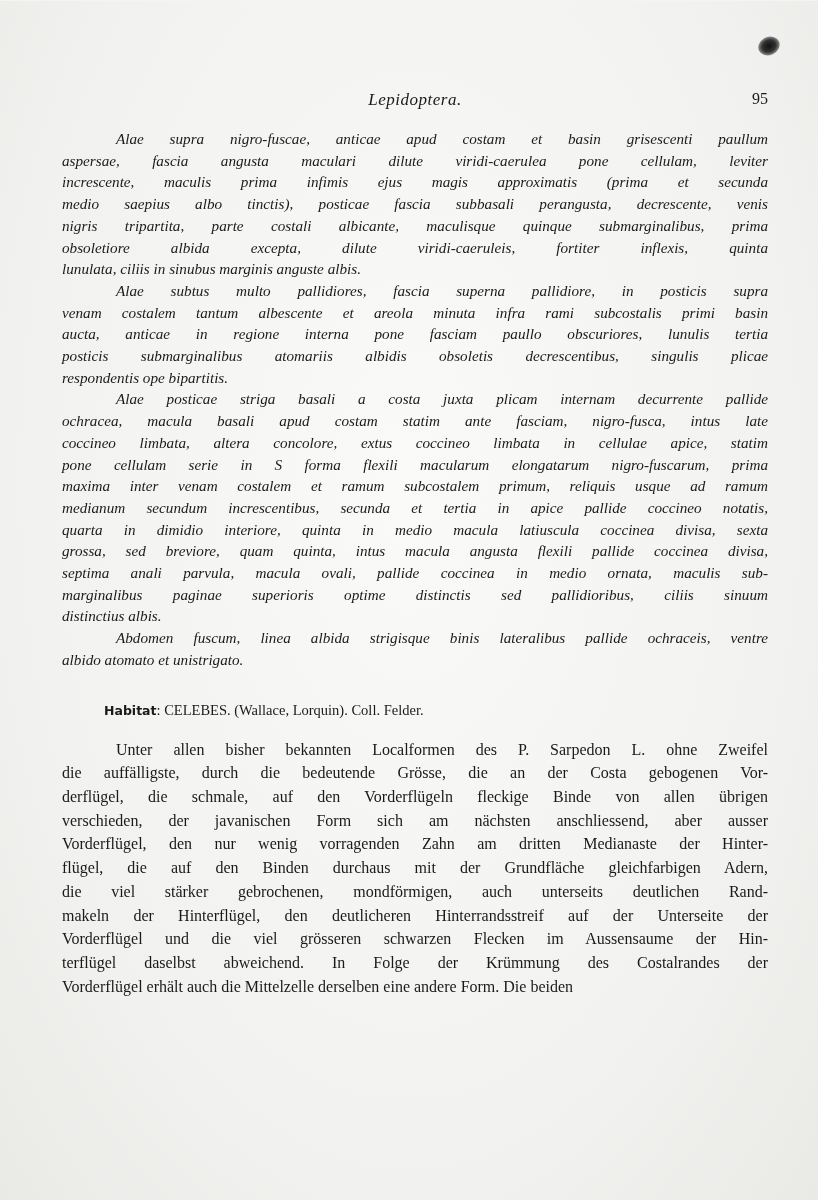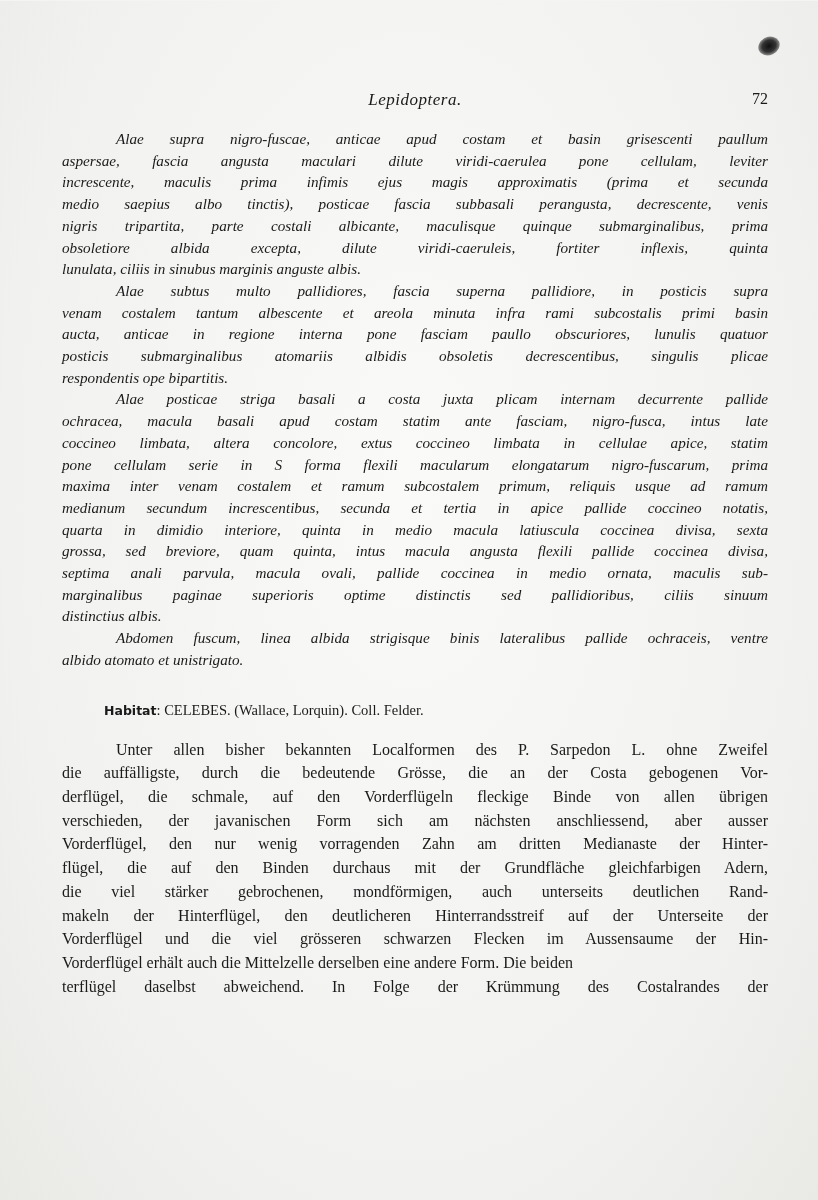--- a/index.html
+++ b/index.html
@@ -25,37 +25,37 @@
     .line.last { text-align-last: left; }
   </style>
 </head>
 <body>
 
 <div class="page">
   <div class="blot"></div>
 
   <div class="header">
     <span class="running-title">Lepidoptera.</span>
-    <span class="page-number">72</span>
+    <span class="page-number">95</span>
   </div>
 
   <div class="body">
     <div class="latin" id="p1">
         <span class="line"><span class="indent"></span>Alae supra nigro-fuscae, anticae apud costam et basin grisescenti paullum</span>
         <span class="line">aspersae, fascia angusta maculari dilute viridi-caerulea pone cellulam, leviter</span>
         <span class="line">increscente, maculis prima infimis ejus magis approximatis (prima et secunda</span>
         <span class="line">medio saepius albo tinctis), posticae fascia subbasali perangusta, decrescente, venis</span>
         <span class="line">nigris tripartita, parte costali albicante, maculisque quinque submarginalibus, prima</span>
         <span class="line">obsoletiore albida excepta, dilute viridi-caeruleis, fortiter inflexis, quinta</span>
         <span class="line last">lunulata, ciliis in sinubus marginis anguste albis.</span>
       </div>
     <div class="latin" id="p2">
         <span class="line"><span class="indent"></span>Alae subtus multo pallidiores, fascia superna pallidiore, in posticis supra</span>
         <span class="line">venam costalem tantum albescente et areola minuta infra rami subcostalis primi basin</span>
-        <span class="line">aucta, anticae in regione interna pone fasciam paullo obscuriores, lunulis quatuor</span>
+        <span class="line">aucta, anticae in regione interna pone fasciam paullo obscuriores, lunulis tertia</span>
         <span class="line">posticis submarginalibus atomariis albidis obsoletis decrescentibus, singulis plicae</span>
         <span class="line last">respondentis ope bipartitis.</span>
       </div>
     <div class="latin" id="p3">
         <span class="line"><span class="indent"></span>Alae posticae striga basali a costa juxta plicam internam decurrente pallide</span>
         <span class="line">ochracea, macula basali apud costam statim ante fasciam, nigro-fusca, intus late</span>
         <span class="line">coccineo limbata, altera concolore, extus coccineo limbata in cellulae apice, statim</span>
         <span class="line">pone cellulam serie in S forma flexili macularum elongatarum nigro-fuscarum, prima</span>
         <span class="line">maxima inter venam costalem et ramum subcostalem primum, reliquis usque ad ramum</span>
         <span class="line">medianum secundum increscentibus, secunda et tertia in apice pallide coccineo notatis,</span>
@@ -77,17 +77,17 @@
     <div class="german" id="pg">
         <span class="line"><span class="indent"></span>Unter allen bisher bekannten Localformen des P. Sarpedon L. ohne Zweifel</span>
         <span class="line">die auffälligste, durch die bedeutende Grösse, die an der Costa gebogenen Vor-</span>
         <span class="line">derflügel, die schmale, auf den Vorderflügeln fleckige Binde von allen übrigen</span>
         <span class="line">verschieden, der javanischen Form sich am nächsten anschliessend, aber ausser</span>
         <span class="line">Vorderflügel, den nur wenig vorragenden Zahn am dritten Medianaste der Hinter-</span>
         <span class="line">flügel, die auf den Binden durchaus mit der Grundfläche gleichfarbigen Adern,</span>
         <span class="line">die viel stärker gebrochenen, mondförmigen, auch unterseits deutlichen Rand-</span>
         <span class="line">makeln der Hinterflügel, den deutlicheren Hinterrandsstreif auf der Unterseite der</span>
         <span class="line">Vorderflügel und die viel grösseren schwarzen Flecken im Aussensaume der Hin-</span>
+        <span class="line">terflügel daselbst abweichend. In Folge der Krümmung des Costalrandes der</span>
         <span class="line last">Vorderflügel erhält auch die Mittelzelle derselben eine andere Form. Die beiden</span>
-        <span class="line">terflügel daselbst abweichend. In Folge der Krümmung des Costalrandes der</span>
       </div>
   </div>
 </div>
 
 </body></html>

